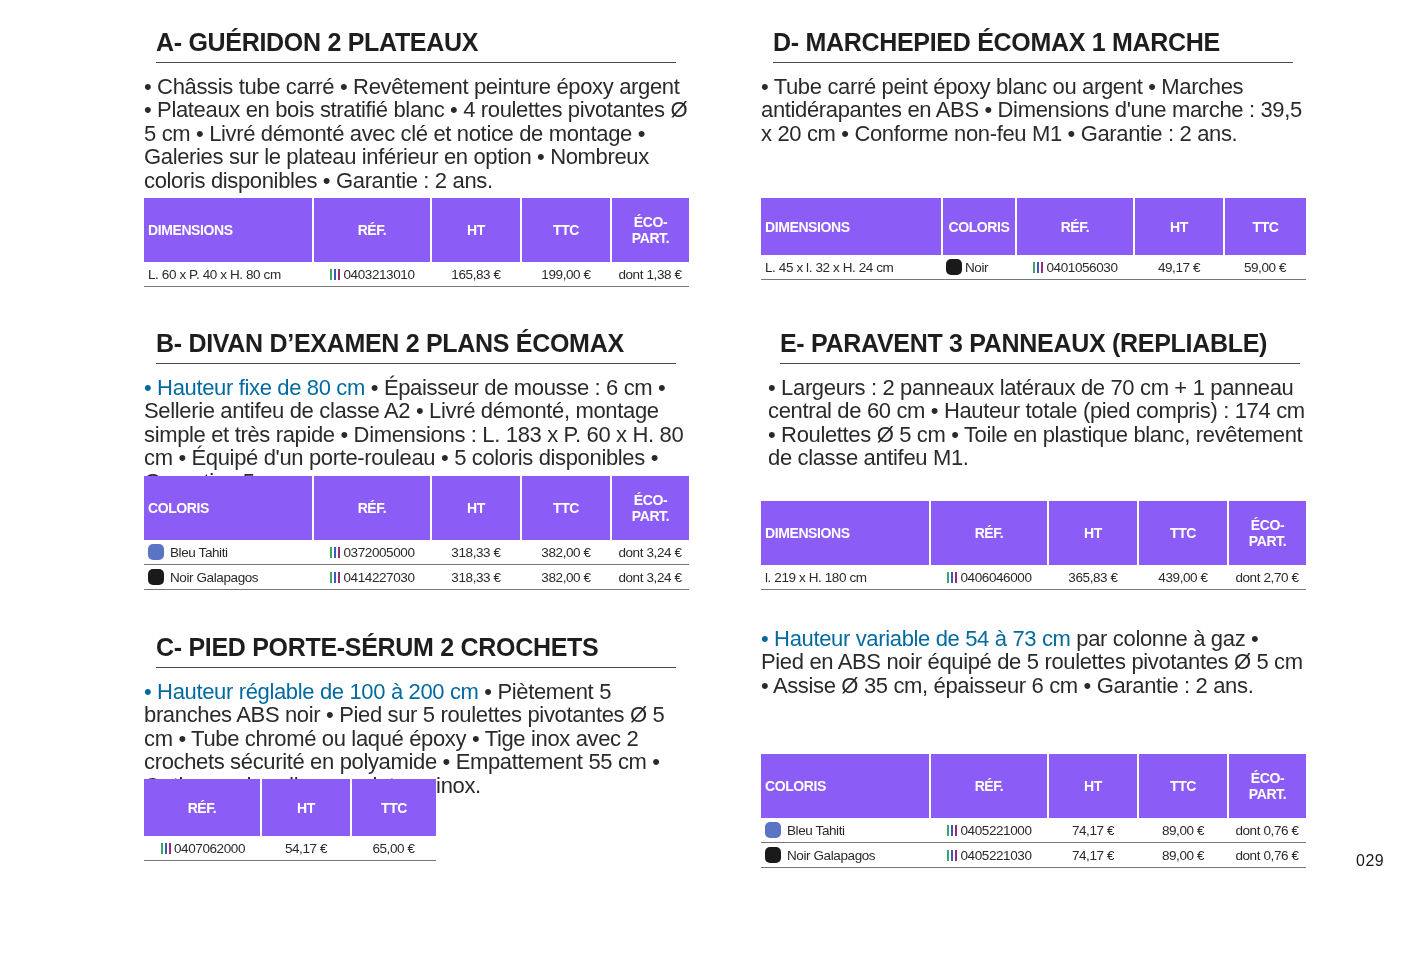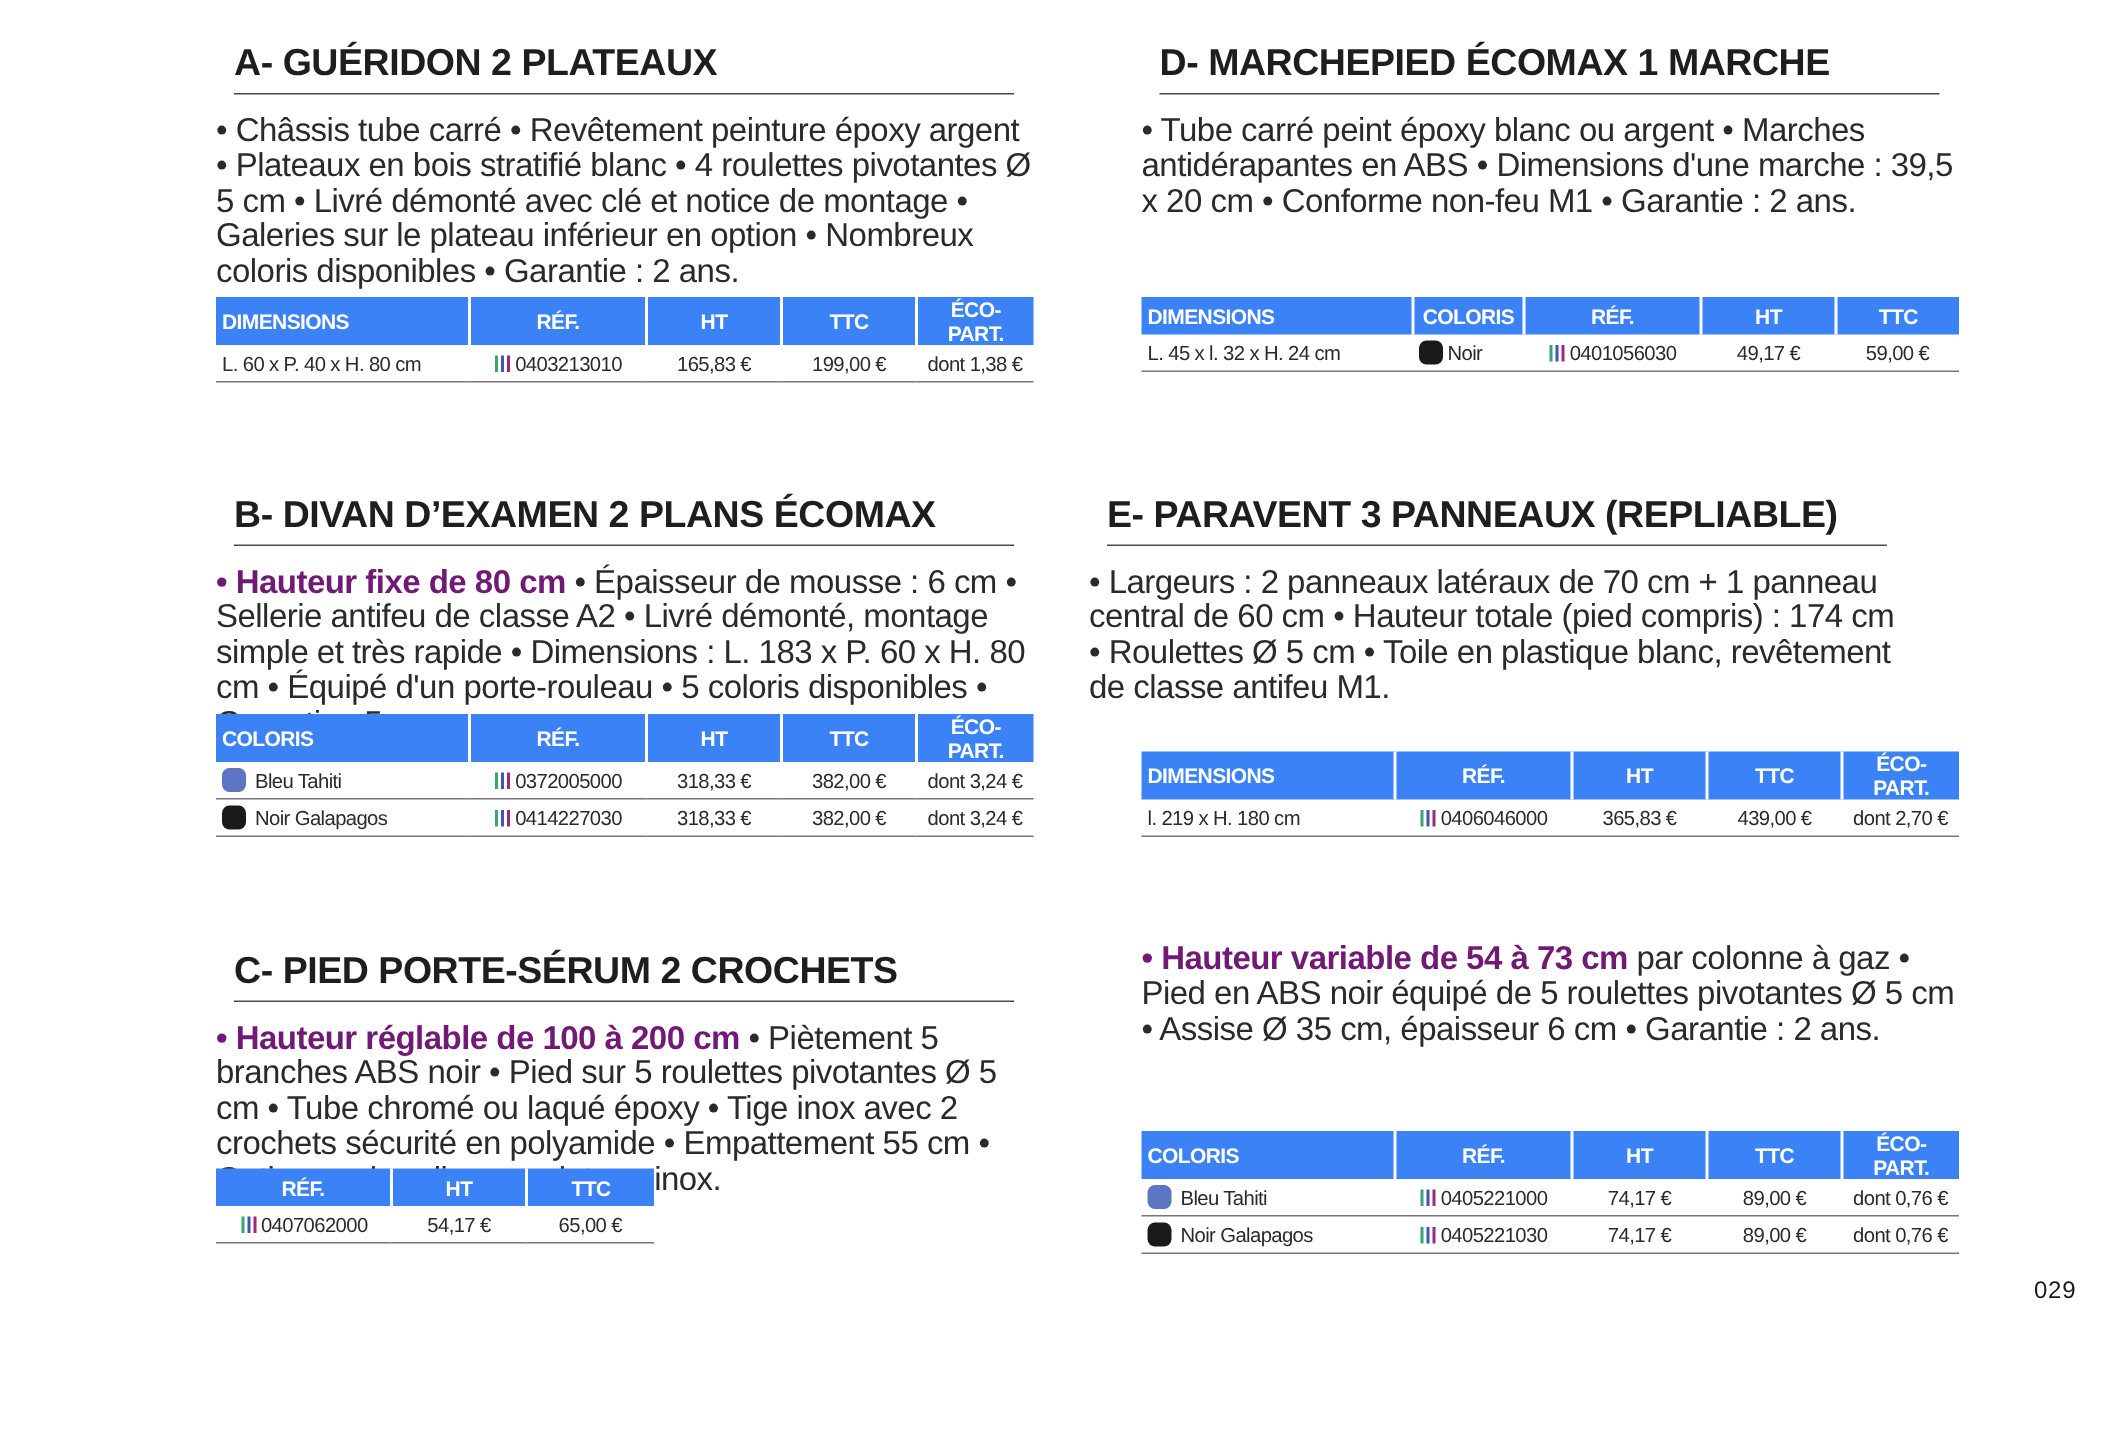--- a/index.html
+++ b/index.html
@@ -4,23 +4,23 @@
 <style>
   html, body { margin:0; padding:0; background:#ffffff; }
   body { width:1414px; height:960px; position:relative; overflow:hidden;
          font-family:"Liberation Sans", sans-serif; color:#1f1f1f; }
   .section { position:absolute; width:544px; }
   .title { font-size:25px; font-weight:bold; letter-spacing:-0.3px; color:#1e1e1e;
            margin:12px; padding:0 0 6px 0; line-height:28px; white-space:nowrap;
            border-bottom:1.5px solid #4a4a4a; }
   .desc { font-size:22px; line-height:23.4px; color:#2a2a2a; margin:6px 0 0 0;
           letter-spacing:-0.35px; }
-  .desc b { font-weight:bold; color:#701a75; }
+  .desc b { font-weight:normal; color:#0369a1; }
   table.spec { position:absolute; border-collapse:collapse; font-size:13.5px; letter-spacing:-0.4px; }
-  table.spec th { background:#3b82f6; color:#ffffff; font-weight:bold; height:25px; padding:0 4px;
+  table.spec th { background:#8b5cf6; color:#ffffff; font-weight:bold; height:25px; padding:16px 4px;
                   border-left:2px solid #ffffff; font-size:14px; }
   table.spec th:first-child { border-left:none; text-align:left; }
   table.spec th.c { text-align:center; }
   table.spec td { height:24px; padding:0 4px; color:#2a2a2a; border-bottom:1.5px solid #777;
                   text-align:center; white-space:nowrap; }
   table.spec td.l { text-align:left; }
   .refbars { display:inline-block; width:12px; height:11px; margin-right:2px; vertical-align:-1px; position:relative; }
   .refbars i { position:absolute; top:0; width:2px; height:11px; }
   .refbars i:nth-child(1){ left:1px; background:#3aa66a; }
   .refbars i:nth-child(2){ left:5px; background:#3a59b8; }
@@ -119,21 +119,21 @@
   <tr>
     <td class="l">L. 45 x l. 32 x H. 24 cm</td>
     <td class="l"><span class="swatch" style="background:#1a1a1a; margin-right:3px"></span><span>Noir</span></td>
     <td><span class="refbars"><i></i><i></i><i></i></span><span>0401056030</span></td>
     <td>49,17 €</td>
     <td>59,00 €</td>
   </tr>
 </tbody>
   </table>
 
-<div class="section" style="left:726px; top:317px;">
+<div class="section" style="left:768px; top:317px;">
   <h2 class="title">E- PARAVENT 3 PANNEAUX (REPLIABLE)</h2>
   <p class="desc"><b></b><span>• Largeurs : 2 panneaux latéraux de 70 cm + 1 panneau central de 60 cm • Hauteur totale (pied compris) : 174 cm • Roulettes Ø 5 cm • Toile en plastique blanc, revêtement de classe antifeu M1.</span></p>
 </div>
 <table class="spec" style="left:761px; top:501px; width:545px;">
   <tbody>
       <tr>
     <th style="width:160px">DIMENSIONS</th>
     <th class="c" style="width:108px">RÉF.</th>
     <th class="c" style="width:80px">HT</th>
     <th class="c" style="width:80px">TTC</th>

